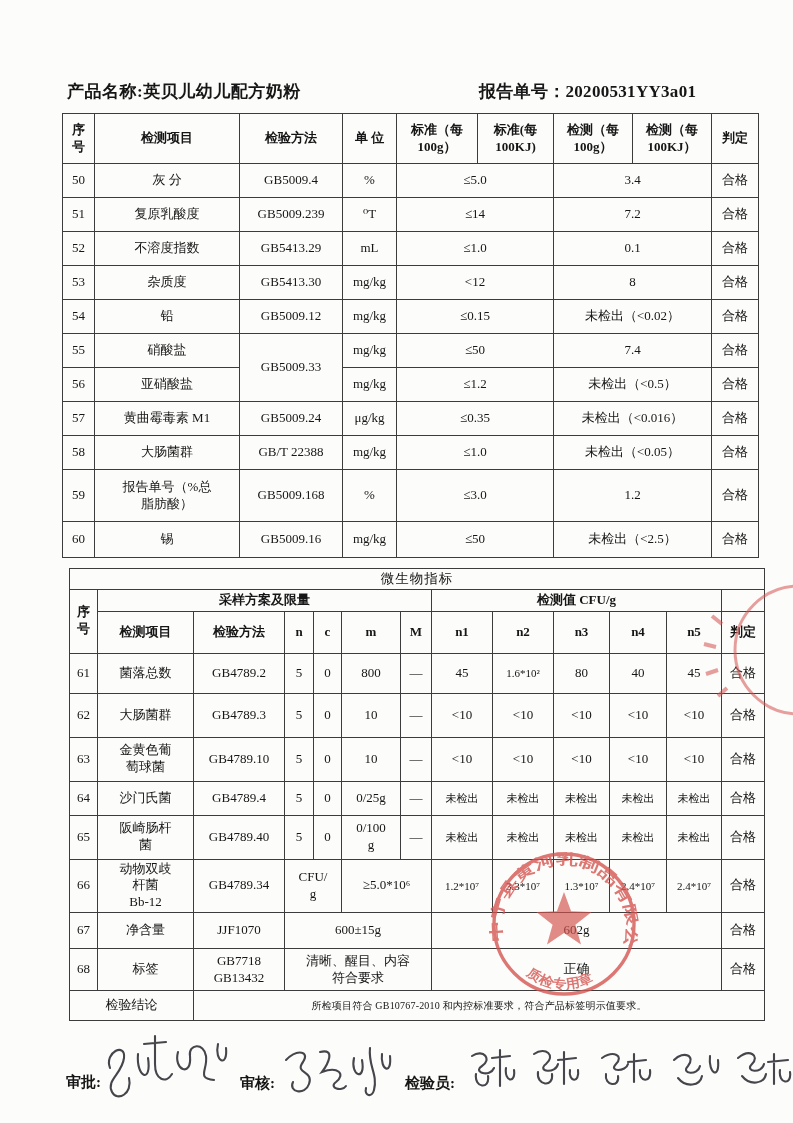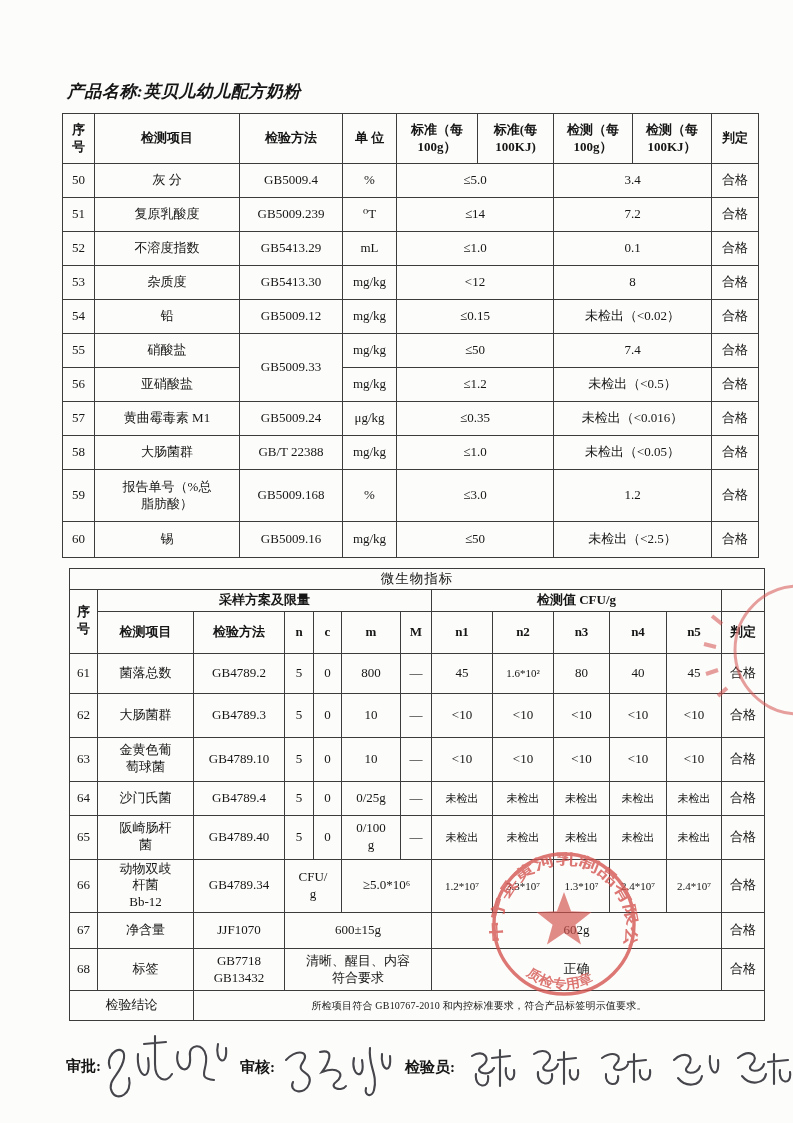--- a/index.html
+++ b/index.html
@@ -1,41 +1,42 @@
 <!DOCTYPE html>
 <html><head>
 <meta charset="utf-8">
 <style>
   html,body{margin:0;padding:0;background:#e8e8e8;}
   .page{position:relative;width:793px;height:1123px;margin:0 auto;background:#fcfcfa;
         font-family:"Liberation Serif","DejaVu Serif",serif;color:#161616;overflow:hidden;}
-  .doc-header{position:absolute;top:80px;left:0;width:100%;height:26px;font-style:italic;}
+  .doc-header{position:absolute;top:80px;left:0;width:100%;height:26px;}
   .product-name{position:absolute;left:67px;top:0;font-size:17px;font-weight:bold;letter-spacing:.5px;}
   .report-number{position:absolute;left:479px;top:0;font-size:17px;font-weight:bold;letter-spacing:.3px;}
   table{border-collapse:collapse;table-layout:fixed;position:absolute;background:transparent;}
   td,th{border:1px solid #3c3c3c;text-align:center;vertical-align:middle;white-space:pre-line;
         padding:1px 2px;font-size:13px;line-height:1.3;overflow:hidden;font-weight:normal;}
   th{font-weight:bold;}
   #t1{left:62px;top:113px;width:696px;}
   #t2{left:62px;top:568px;width:695px;margin-left:7px;}
   .small{font-size:11px;}
   .t2title{font-size:13.5px;letter-spacing:1px;}
   .concl{font-size:10px;text-align:center;letter-spacing:.2px;}
   .stamp{position:absolute;pointer-events:none;z-index:6;}
   .sig{position:absolute;z-index:4;}
   .sig path{fill:none;stroke:#2b2b33;stroke-width:2.1;stroke-linecap:round;opacity:.88;}
-  .sig-label{position:absolute;font-size:15px;font-weight:bold;z-index:3;}
+  .sig-label{position:absolute;font-size:15px;font-weight:bold;z-index:3;margin-top:16px;}
 </style>
 </head>
 <body>
 
 <div class="page">
 
   <div class="doc-header">
     <div class="product-name">产品名称:英贝儿幼儿配方奶粉</div>
+    <div class="report-number">报告单号：20200531YY3a01</div>
   </div>
 
   <table id="t1">
     <colgroup>
       <col style="width:32px">
         <col style="width:145px">
         <col style="width:103px">
         <col style="width:54px">
       <col style="width:81px">
         <col style="width:76px">

